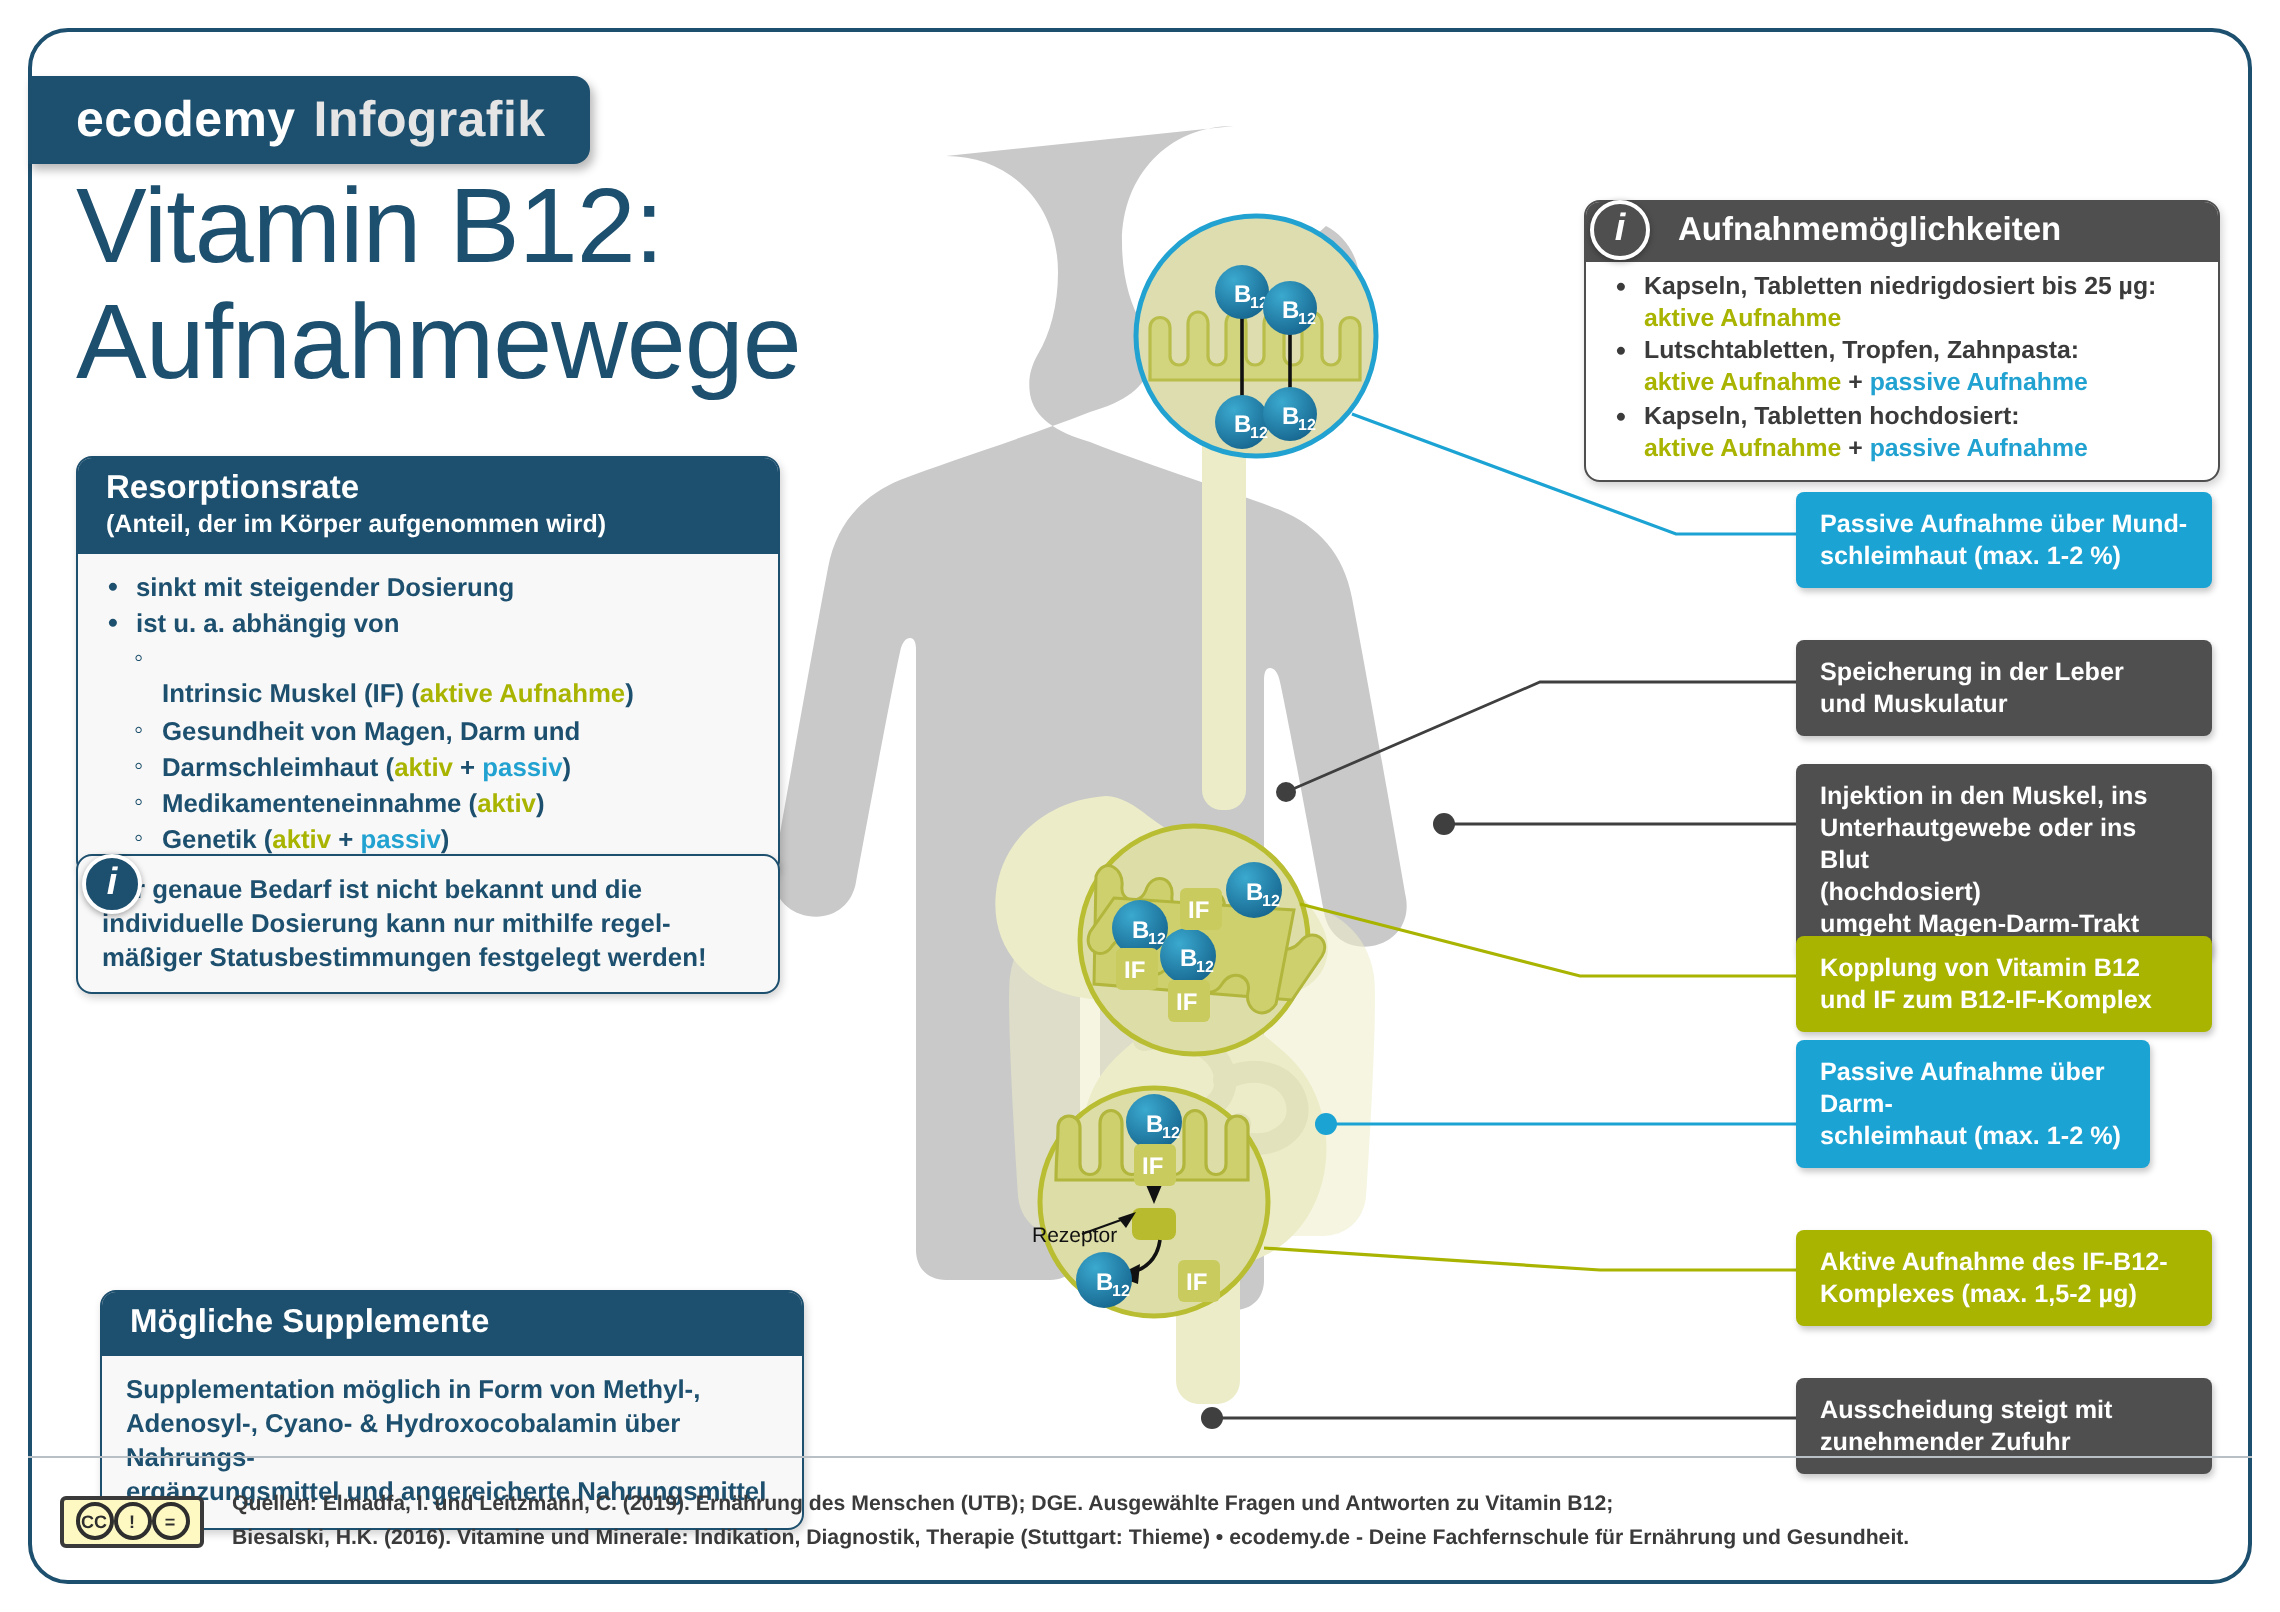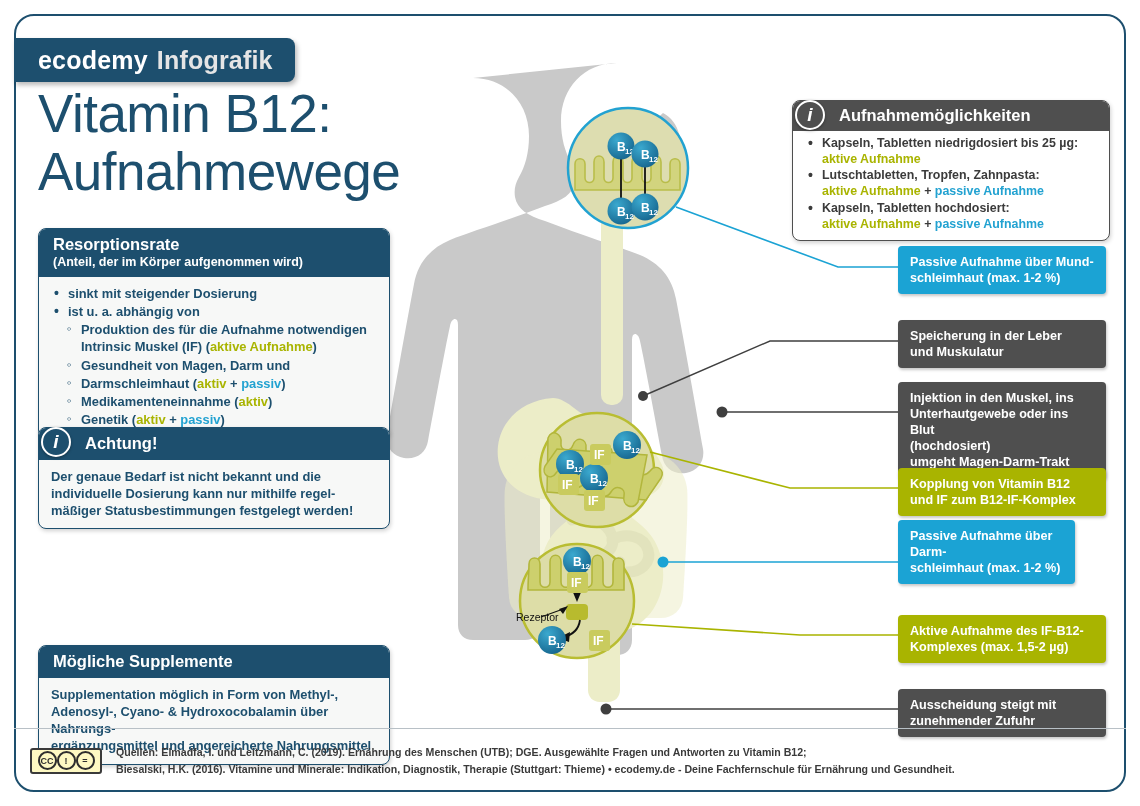--- a/index.html
+++ b/index.html
@@ -310,51 +310,48 @@
       <span class="h1">Resorptionsrate</span>
       <span class="h2">(Anteil, der im Körper aufgenommen wird)</span>
     </div>
     <div class="bd">
       <ul class="b1">
         <li>sinkt mit steigender Dosierung</li>
         <li>ist u. a. abhängig von</li>
       </ul>
       <ul class="b2">
         <li>
-          <span>Produktion des für die Aufnahme notwendigen</span><br>
+          <br>
           <span>Intrinsic Muskel (IF) (</span><span class="grn">aktive Aufnahme</span><span>)</span>
         </li>
         <li>Gesundheit von Magen, Darm und</li>
         <li>
           <span>Darmschleimhaut (</span><span class="grn">aktiv</span><span> + </span><span class="cyn">passiv</span><span>)</span>
         </li>
         <li>
           <span>Medikamenteneinnahme (</span><span class="grn">aktiv</span><span>)</span>
         </li>
         <li>
           <span>Genetik (</span><span class="grn">aktiv</span><span> + </span><span class="cyn">passiv</span><span>)</span>
         </li>
       </ul>
     </div>
   </div>
 
   <div class="ibadge" style="left:41px; top:427px;">i</div>
   <div class="card" style="left:38px; top:427px; width:352px;">
-    <div class="hd" style="padding-left:46px;">
-      <span class="h1">Achtung!</span>
-    </div>
     <div class="bd">
       <span>Der genaue Bedarf ist nicht bekannt und die</span><br>
       <span>individuelle Dosierung kann nur mithilfe regel-</span><br>
       <span>mäßiger Statusbestimmungen festgelegt werden!</span>
     </div>
   </div>
 
 
-  <div class="card" style="left:38px; top:645px; width:352px;">
+  <div class="card" style="left:50px; top:645px; width:352px;">
     <div class="hd">
       <span class="h1">Mögliche Supplemente</span>
     </div>
     <div class="bd">
       <span>Supplementation möglich in Form von Methyl-,</span><br>
       <span>Adenosyl-, Cyano- &amp; Hydroxocobalamin über Nahrungs-</span><br>
       <span>ergänzungsmittel und angereicherte Nahrungsmittel</span>
     </div>
   </div>
 

